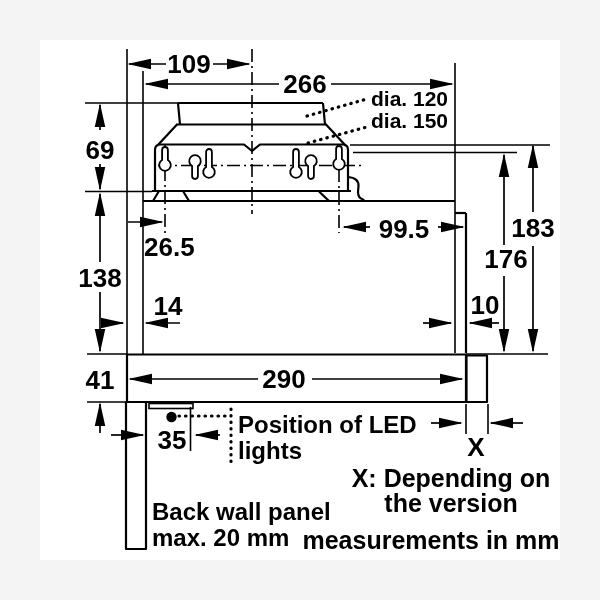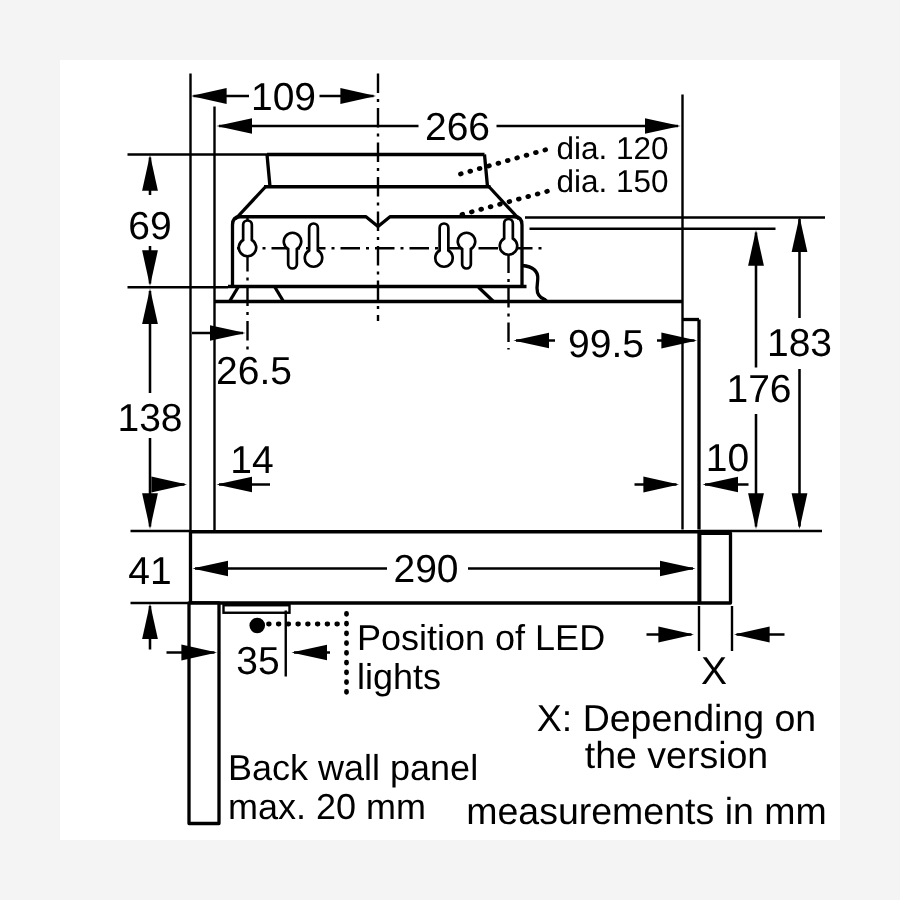--- a/index.html
+++ b/index.html
@@ -1,21 +1,21 @@
 <!DOCTYPE html>
 <html><head>
 <meta charset="utf-8">
 <style>
   html,body{margin:0;padding:0;}
   body{
     width:600px;height:600px;
     background:#f4f4f5;
     font-family:"Liberation Sans", sans-serif;
   }
-  #stage{position:relative;width:600px;height:600px;}
+  #stage{position:relative;width:600px;height:600px;font-weight:bold;}
   svg{position:absolute;left:0;top:0;}
   .obj{stroke:#000;stroke-width:2.2;fill:none;stroke-linejoin:round;stroke-linecap:butt;}
   .objfill{stroke:#000;stroke-width:2.2;fill:#fff;stroke-linejoin:round;}
   .thin{stroke:#000;stroke-width:1.6;fill:none;}
   .dashdot{stroke:#000;stroke-width:1.6;fill:none;stroke-dasharray:13 4 2 4;}
   .dim{stroke:#000;stroke-width:1.7;fill:none;}
   .dotted{stroke:#000;stroke-width:3.2;fill:none;stroke-dasharray:0.5 6;stroke-linecap:round;}
   .keyhole{stroke:#000;stroke-width:1.8;fill:#fff;}
   text{fill:#000;}
   .dimtxt{font-size:26px;}

